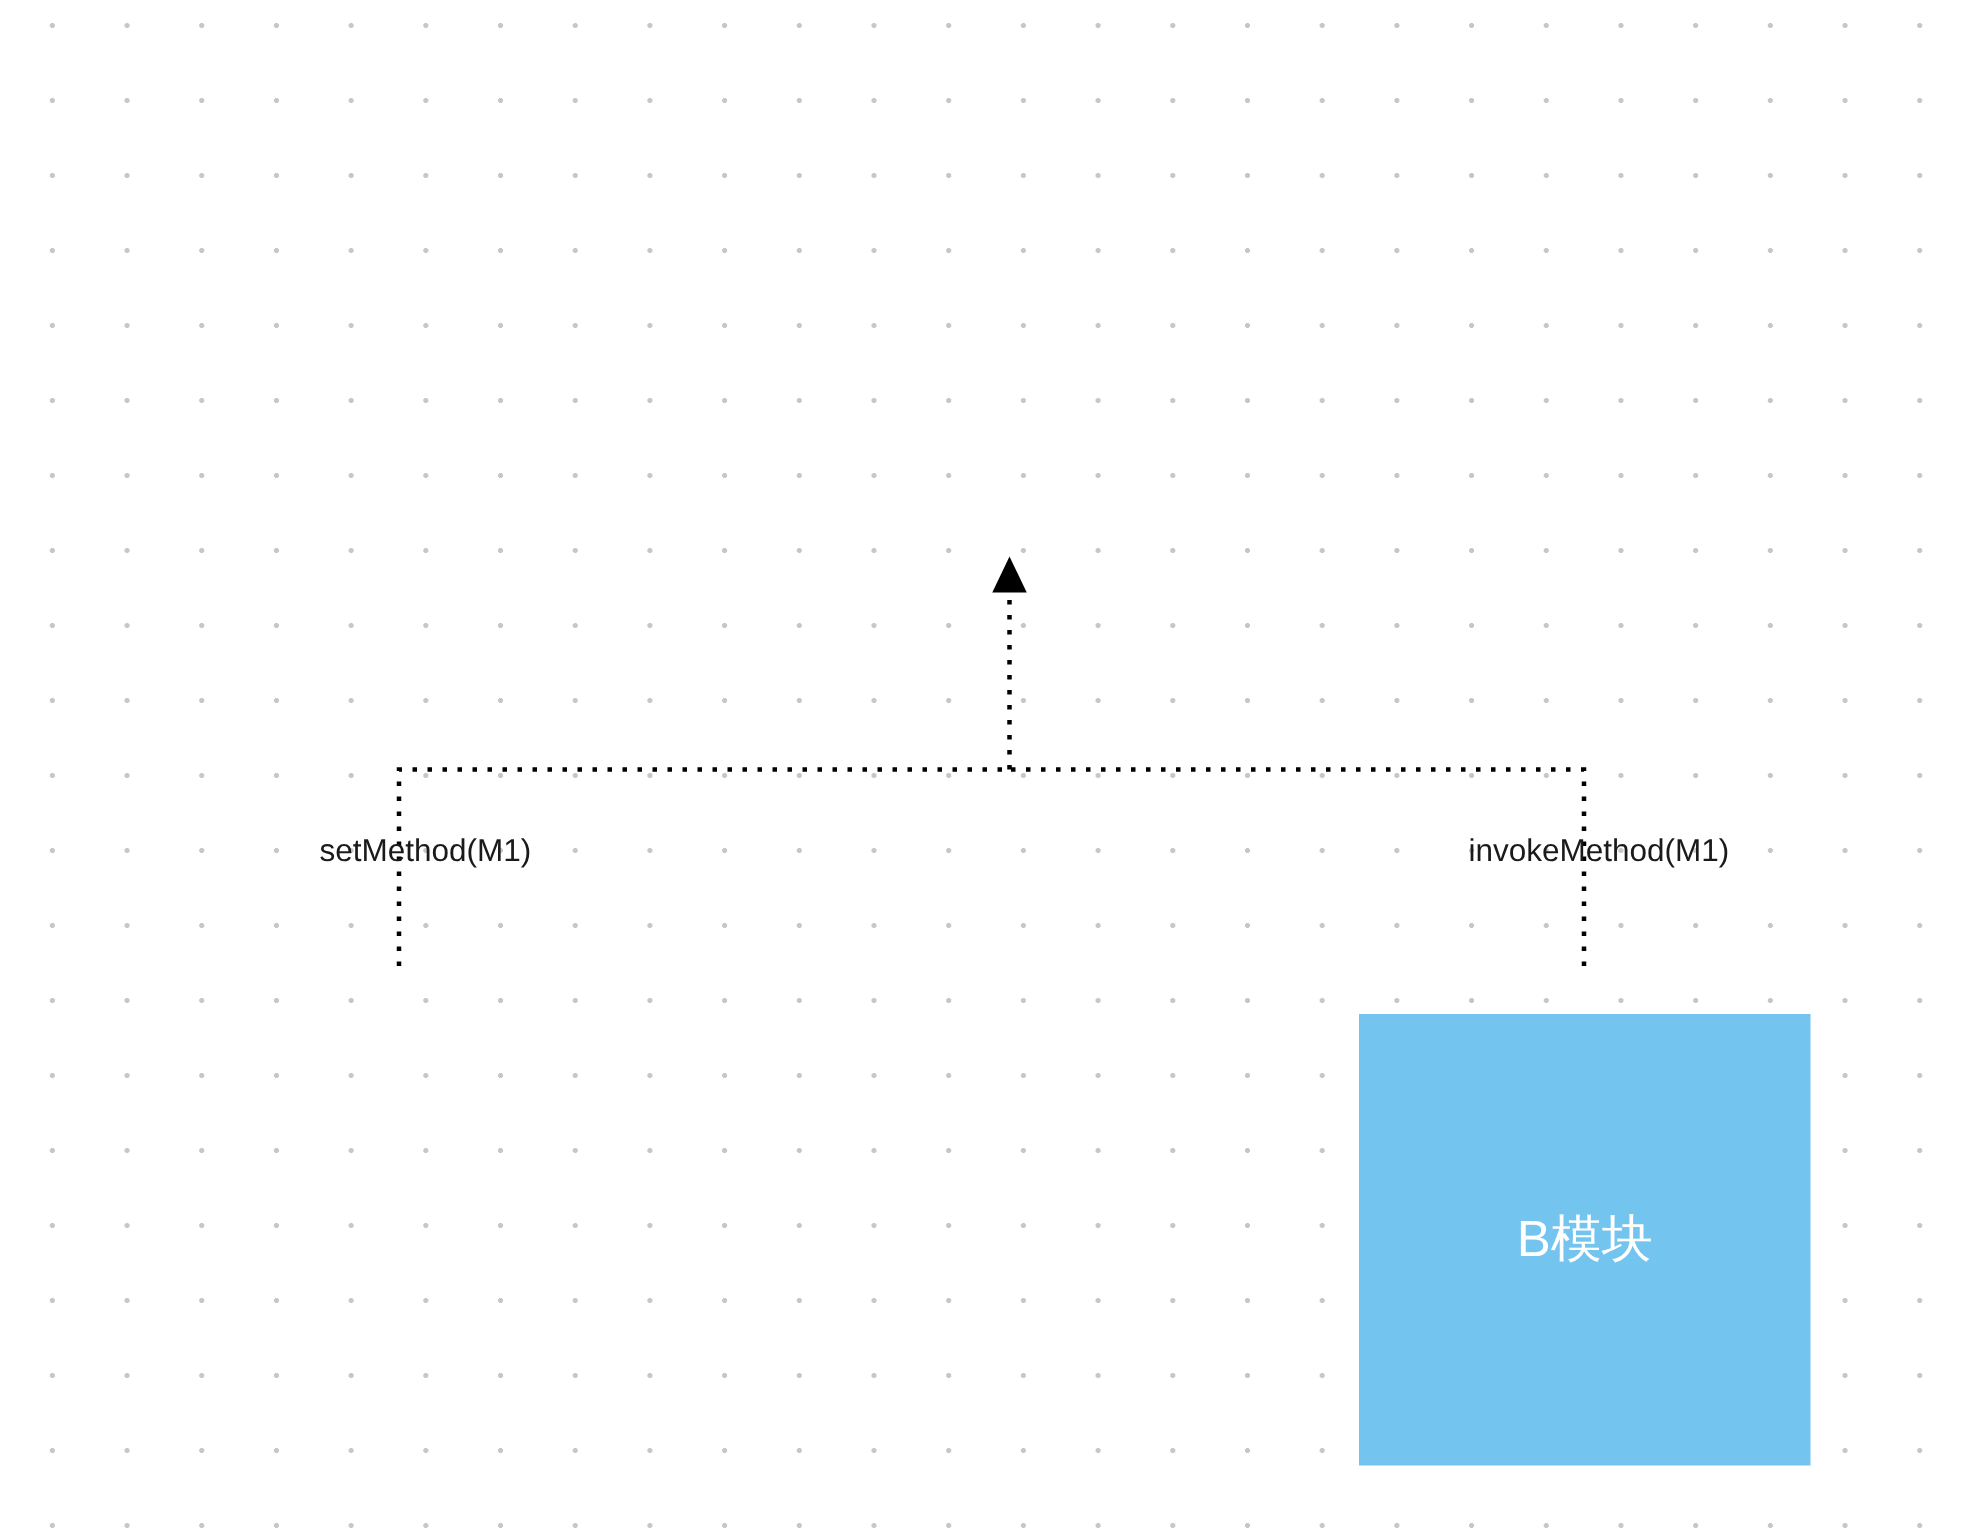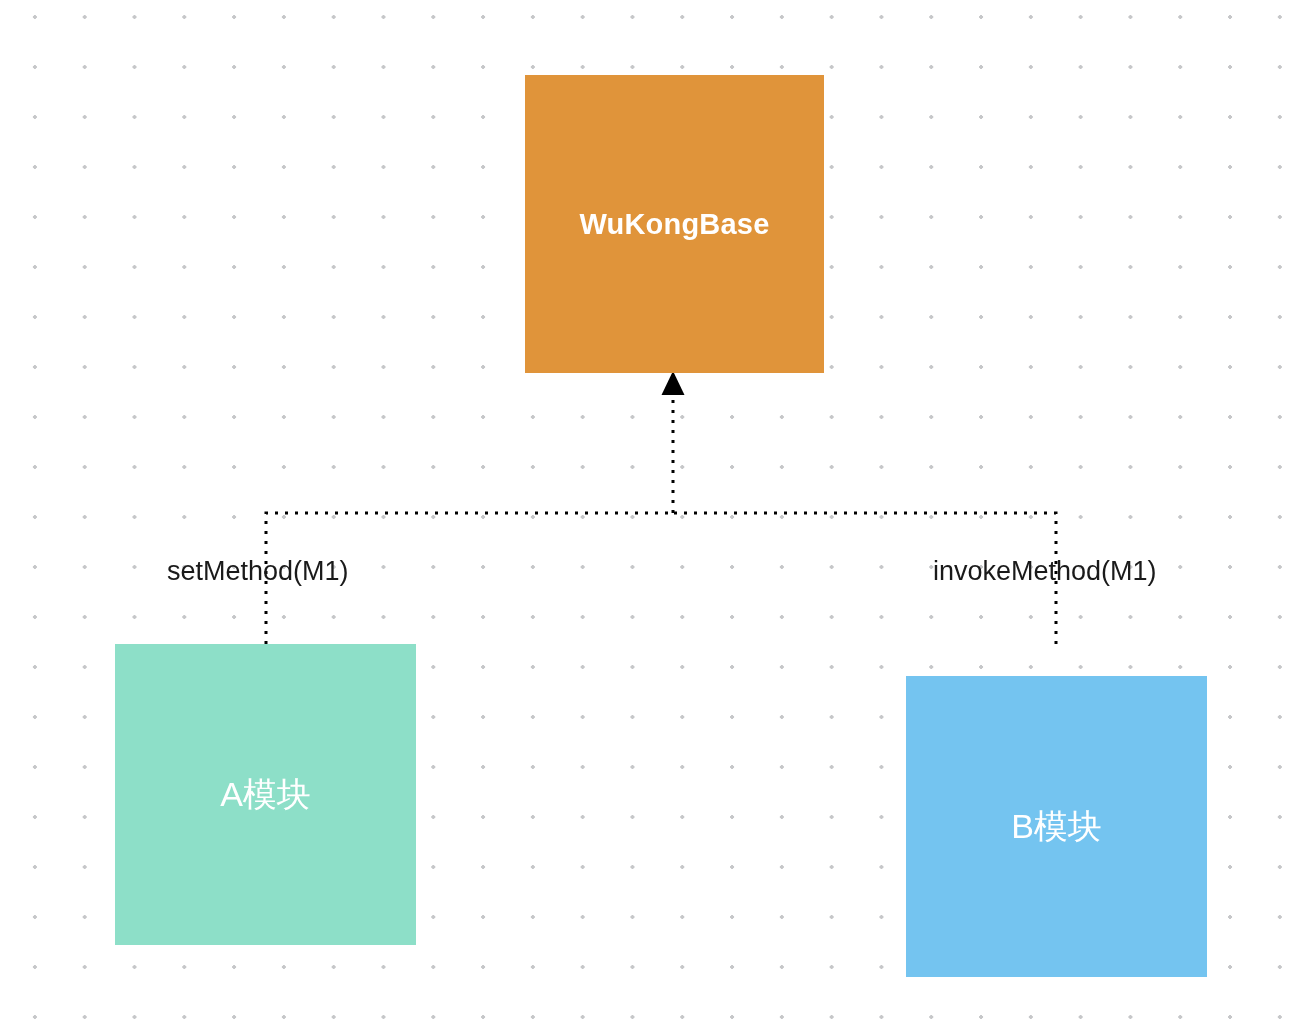--- a/index.html
+++ b/index.html
@@ -63,23 +63,24 @@
     position: absolute;
     left: 0;
     top: 0;
     width: 1312px;
     height: 1020px;
     pointer-events: none;
   }
   .edge-label {
     position: absolute;
     color: #1a1a1a;
-    font-size: 27px;
+    font-size: 21px;
     white-space: nowrap;
     user-select: none;
+    margin-left: 46px;
   }
   #label-setmethod {
     left: 167px;
     top: 556px;
   }
   #label-invokemethod {
     left: 933px;
     top: 556px;
     text-align: right;
   }
@@ -93,27 +94,21 @@
 
     <path d="M 266 644 L 266 513 L 673 513" fill="none" stroke="#000000" stroke-width="3" stroke-dasharray="3 7" stroke-linecap="butt"></path>
 
     <path d="M 1056 644 L 1056 513 L 673 513" fill="none" stroke="#000000" stroke-width="3" stroke-dasharray="3 7" stroke-linecap="butt"></path>
 
     <path d="M 673 513 L 673 392" fill="none" stroke="#000000" stroke-width="3" stroke-dasharray="3 7" stroke-linecap="butt"></path>
 
     <polygon points="673,371 661.5,395 684.5,395" fill="#000000"></polygon>
   </svg>
 
-  <div class="node" id="node-wukongbase">
-    <span>WuKongBase</span>
-  </div>
 
-  <div class="node" id="node-module-a">
-    <span>A模块</span>
-  </div>
 
   <div class="node" id="node-module-b">
     <span>B模块</span>
   </div>
 
   <div class="edge-label" id="label-setmethod">setMethod(M1)</div>
 
   <div class="edge-label" id="label-invokemethod">invokeMethod(M1)</div>
 
 </div>

